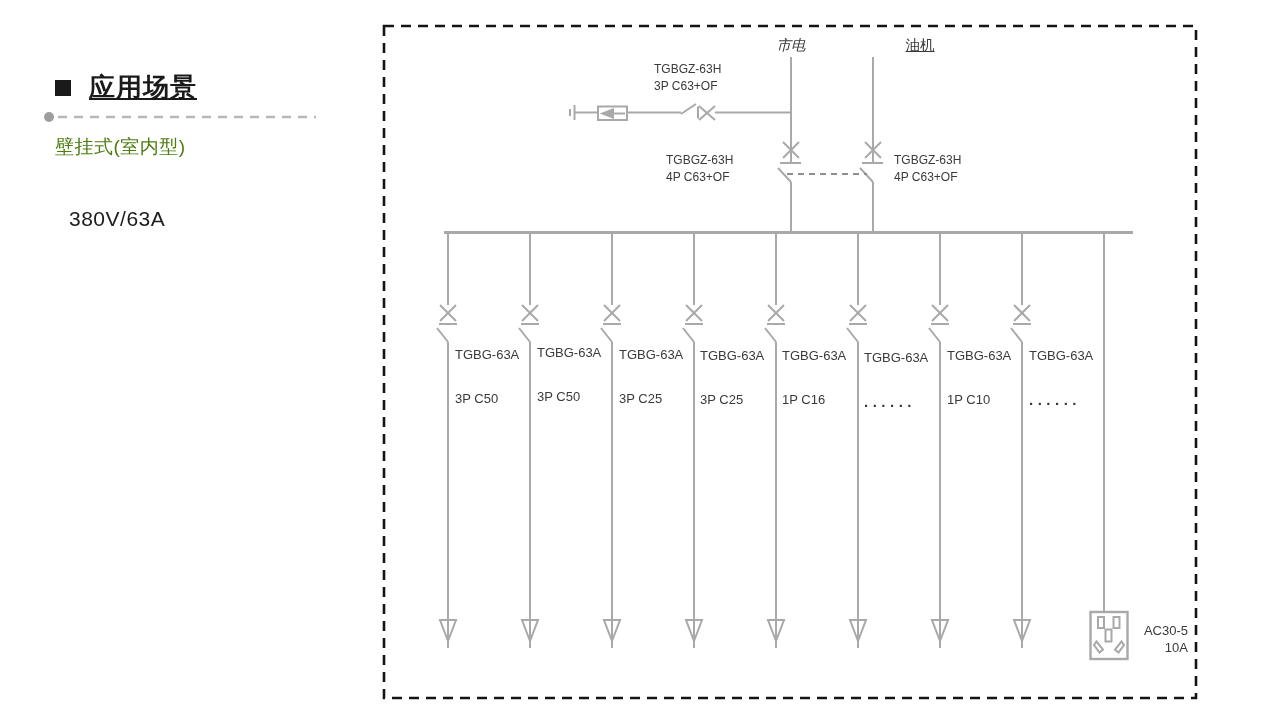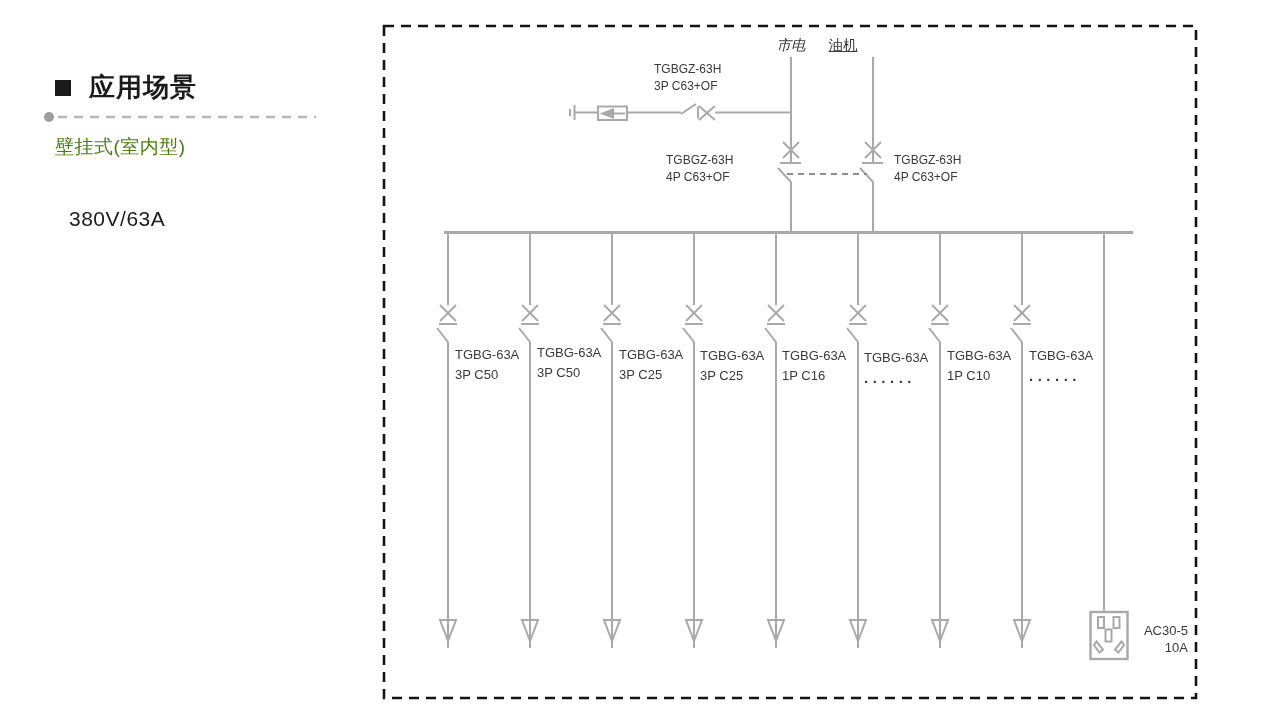--- a/index.html
+++ b/index.html
@@ -5,31 +5,31 @@
   html,body{margin:0;padding:0;background:#ffffff;}
   body{
     width:1269px;height:721px;position:relative;overflow:hidden;
     font-family:"Liberation Sans","DejaVu Sans",sans-serif;
     -webkit-font-smoothing:antialiased;
   }
   .abs{position:absolute;}
   
   .panel-title{
     left:55px;top:70px;display:flex;align-items:center;gap:18px;
-    color:#1a1a1a;font-size:26px;font-weight:700;letter-spacing:1px;
+    color:#1a1a1a;font-size:26px;font-weight:700;letter-spacing:1px;text-decoration:underline;
   }
   .title-square{width:16px;height:16px;background:#1a1a1a;display:inline-block;}
   .panel-subtitle{left:55px;top:134px;font-size:19px;color:#4d7c0f;letter-spacing:0.5px;}
   .panel-spec{left:69px;top:167px;font-size:21px;color:#1c1c1c;letter-spacing:0.5px;margin-top:40px;}
   
   .dlabel{color:#3a3a3a;font-size:12px;line-height:17px;white-space:nowrap;}
   .source-label{width:60px;text-align:center;font-size:14.5px;}
   .branch-label{line-height:20px;font-size:13px;width:80px;}
   .branch-label .model{display:block;}
-  .branch-label .rating{display:block;}
+  .branch-label .rating{display:block;margin-top:24px;}
   .branch-label .dots{font-weight:700;letter-spacing:4.5px;font-size:15px;}
   .socket-label{width:60px;text-align:right;font-size:13px;line-height:17px;}
   svg{position:absolute;left:0;top:0;}
 </style>
 </head>
 <body>
 
 <div class="abs panel-title">
   <span class="title-square"></span>
   <span>应用场景</span>
@@ -111,21 +111,21 @@
     </g>
   </g>
 
   <g>
     <circle cx="49" cy="117" r="5" fill="#9e9e9e"></circle>
     <line x1="58" y1="117" x2="316" y2="117" stroke="#b8b8b8" stroke-width="2.6" stroke-dasharray="9 7"></line>
   </g>
 </svg>
 
 <div class="abs dlabel source-label" style="left:761px;top:37px;font-style:italic;">市电</div>
-<div class="abs dlabel source-label" style="left:813px;top:37px;text-decoration:underline;">油机</div>
+<div class="abs dlabel source-label" style="left:890px;top:37px;text-decoration:underline;">油机</div>
 
 <div class="abs dlabel" style="left:654px;top:61px;">
   <span style="display:block">TGBGZ-63H</span>
   <span style="display:block">3P C63+OF</span>
 </div>
 
 <div class="abs dlabel" style="left:666px;top:152px;">
   <span style="display:block">TGBGZ-63H</span>
   <span style="display:block">4P C63+OF</span>
 </div>

